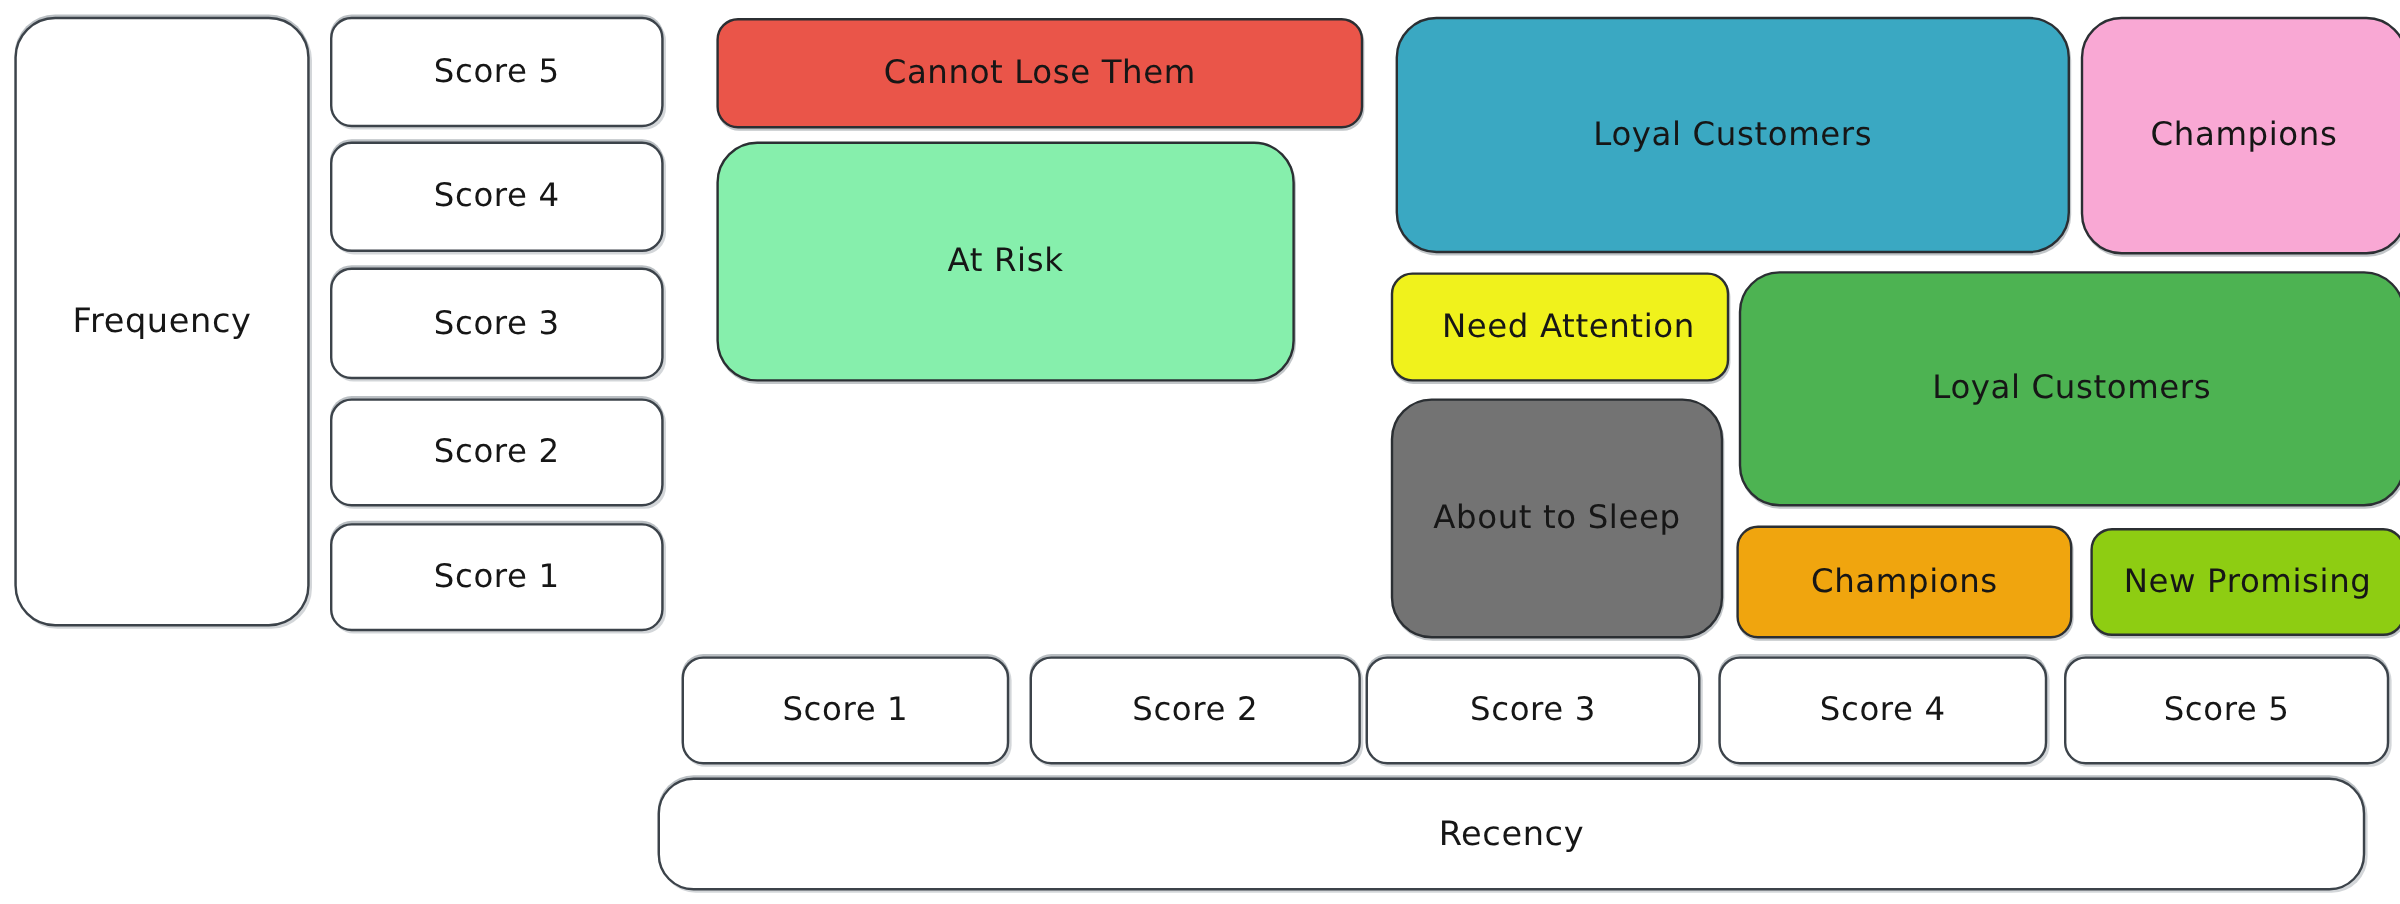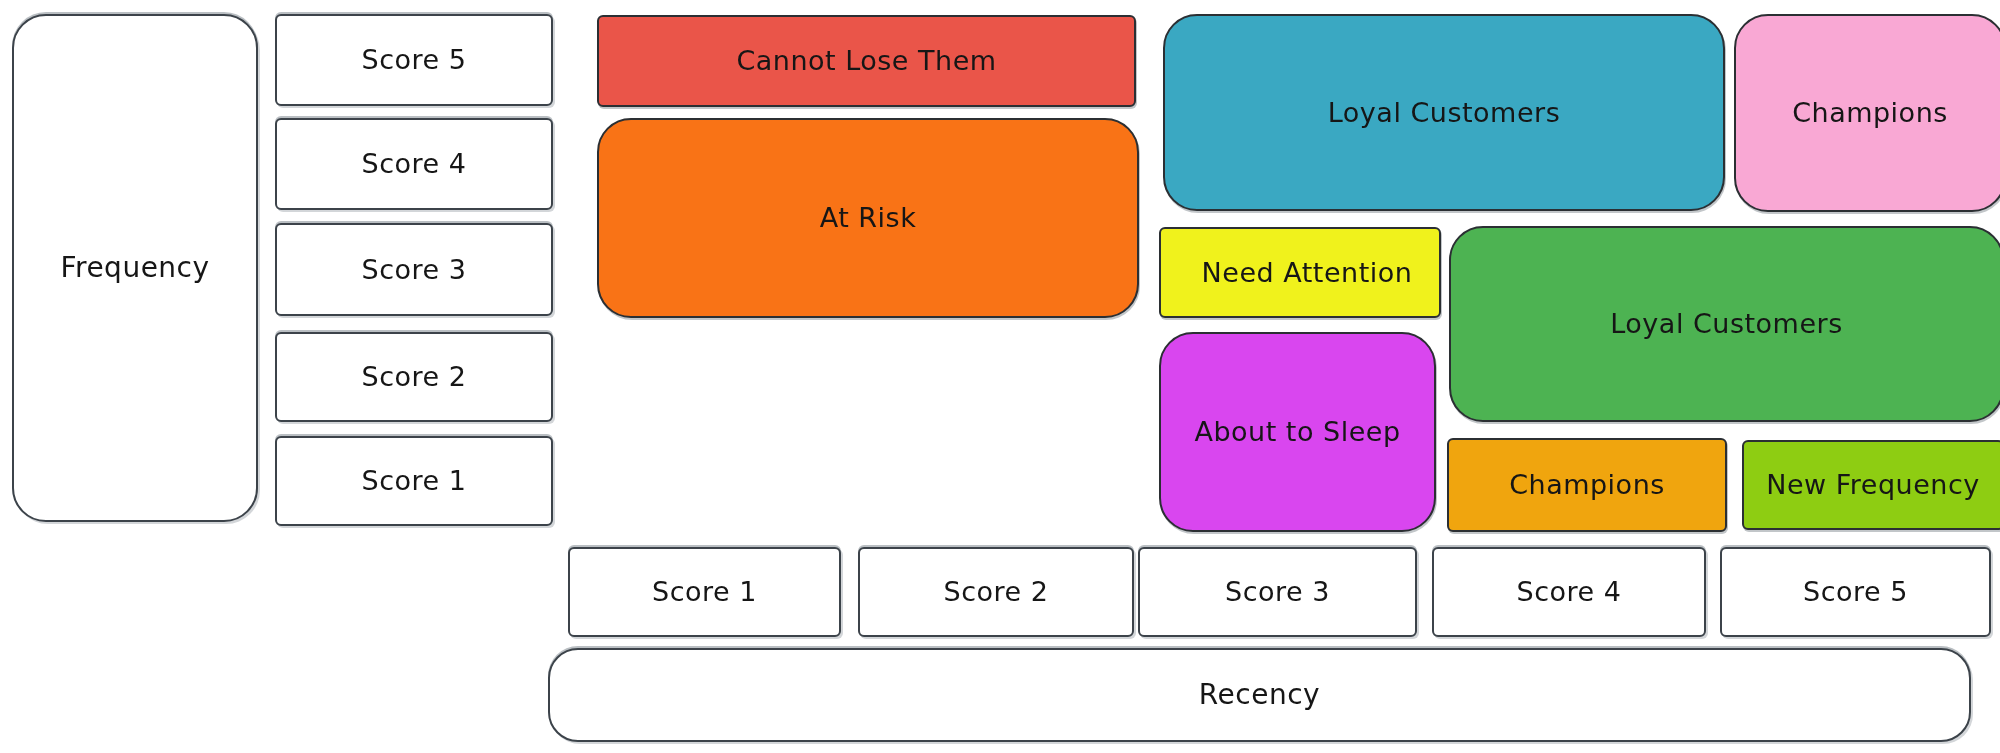--- a/index.html
+++ b/index.html
@@ -17,21 +17,21 @@
     overflow: hidden;
   }
   .box {
     position: absolute;
     display: flex;
     align-items: center;
     justify-content: center;
     text-align: center;
     box-sizing: border-box;
     border: 2.5px solid #33383d;
-    border-radius: 6px;
+    border-radius: 18px;
     font-size: 27px;
     font-weight: 500;
     letter-spacing: 0.5px;
     line-height: 1.15;
   }
   .plain {
     background: #ffffff;
     border-color: #3c434a;
     box-shadow: 0 -2px 0 0 rgba(130,138,146,0.55), 2px 2px 0 0 rgba(130,138,146,0.35);
   }
@@ -66,51 +66,51 @@
     <span class="lbl">Score 2</span>
   </div>
   <div class="box plain" style="left:275px; top:436px; width:278px; height:90px;">
     <span class="lbl">Score 1</span>
   </div>
 
   <div class="box seg" style="left: 573px; top: 15px; width: 539px; height: 92px; background-color: rgb(234, 85, 73);">
     <span class="lbl">Cannot Lose Them</span>
   </div>
 
-  <div class="box seg tall" style="left: 573px; top: 118px; width: 542px; height: 200px; background-color: #f97316;">
+  <div class="box seg tall" style="left: 573px; top: 118px; width: 482px; height: 200px; background-color: #86efac;">
     <span class="lbl">At Risk</span>
   </div>
 
 
   <div class="box seg tall" style="left: 1139px; top: 14px; width: 562px; height: 197px; background-color: rgb(58, 168, 194);">
     <span class="lbl">Loyal Customers</span>
   </div>
 
   <div class="box seg tall" style="left: 1710px; top: 14px; width: 272px; height: 198px; background-color: #f9a8d4;">
     <span class="lbl">Champions</span>
   </div>
 
   <div class="box seg" style="left: 1135px; top: 227px; width: 282px; height: 91px; background-color: rgb(240, 242, 28); padding-left: 14px;">
     <span class="lbl">Need Attention</span>
   </div>
 
   <div class="box seg tall" style="left: 1425px; top: 226px; width: 555px; height: 196px; background-color: rgb(77, 179, 82);">
     <span class="lbl">Loyal Customers</span>
   </div>
 
-  <div class="box seg tall" style="left: 1135px; top: 332px; width: 277px; height: 200px; background-color: #d946ef;">
+  <div class="box seg tall" style="left: 1135px; top: 332px; width: 277px; height: 200px; background-color: #737373;">
     <span class="lbl">About to Sleep</span>
   </div>
 
   <div class="box seg" style="left: 1423px; top: 438px; width: 280px; height: 94px; background-color: rgb(240, 165, 14);">
     <span class="lbl">Champions</span>
   </div>
 
   <div class="box seg" style="left: 1718px; top: 440px; width: 262px; height: 90px; background-color: rgb(142, 205, 18);">
-    <span class="lbl">New Frequency</span>
+    <span class="lbl">New Promising</span>
   </div>
 
   <div class="box plain" style="left:568px; top:547px; width:273px; height:90px;">
     <span class="lbl">Score 1</span>
   </div>
   <div class="box plain" style="left:858px; top:547px; width:276px; height:90px;">
     <span class="lbl">Score 2</span>
   </div>
   <div class="box plain" style="left:1138px; top:547px; width:279px; height:90px;">
     <span class="lbl">Score 3</span>

